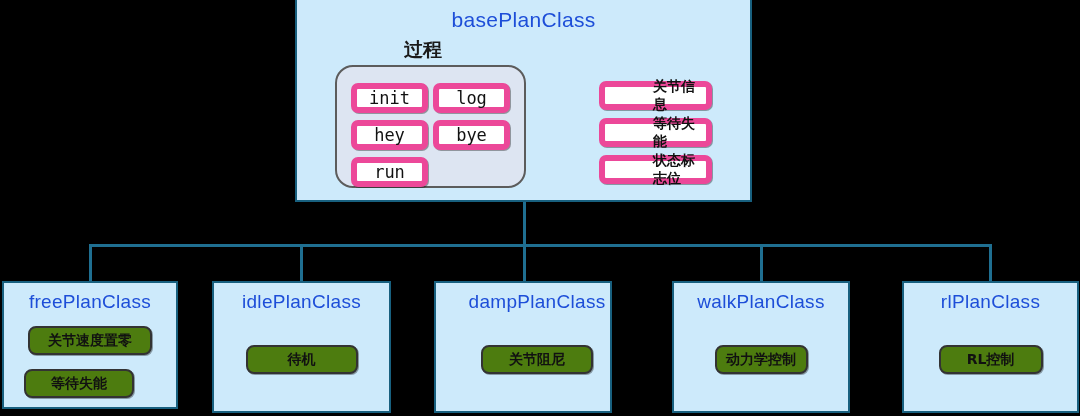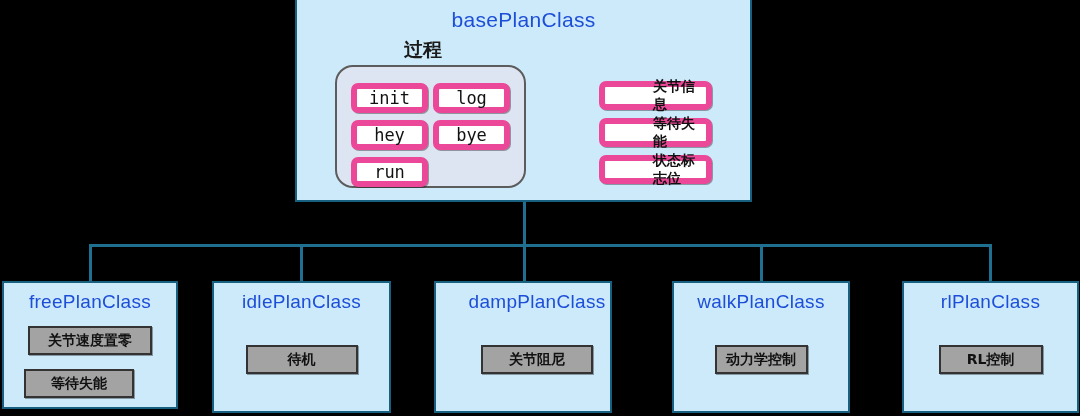--- a/index.html
+++ b/index.html
@@ -117,23 +117,23 @@
   #child-1 { left: 212px; top: 281px; width: 179px; height: 132px; }
   #child-2 { left: 434px; top: 281px; width: 178px; height: 132px; padding-left: 28px; }
   #child-3 { left: 672px; top: 281px; width: 178px; height: 132px; }
   #child-4 { left: 902px; top: 281px; width: 177px; height: 132px; }
 
   .class-box .class-title { margin-top: 8px; }
 
   .child-pill {
     position: relative;
     margin: 0 auto;
-    background: #a3a3a3;
+    background: #4d7c0f;
     border: 2px solid #333333;
-    border-radius: 0;
+    border-radius: 8px;
     box-sizing: border-box;
     display: flex;
     align-items: center;
     justify-content: center;
     color: #111111;
     font-family: "DejaVu Sans", "Liberation Sans", sans-serif;
     font-size: 14px;
     font-weight: 600;
     height: 29px;
     box-shadow: 1px 1px 0 rgba(0,0,0,0.35);

